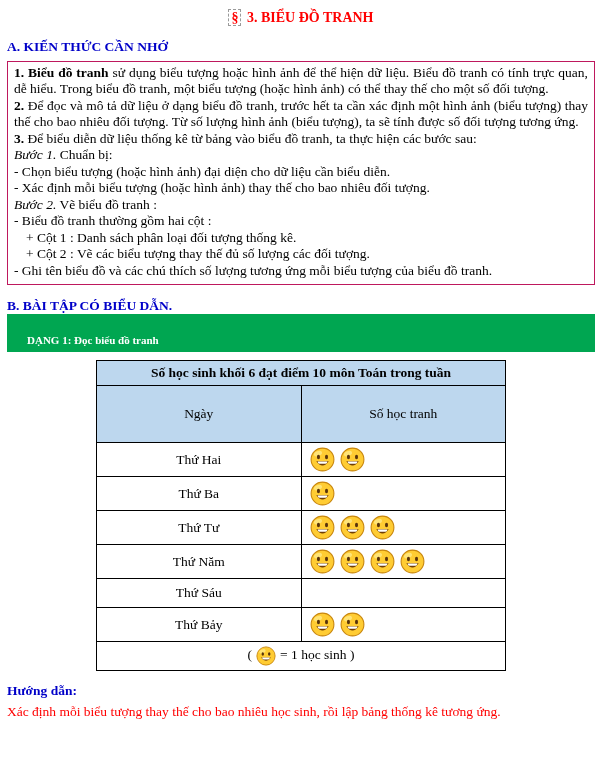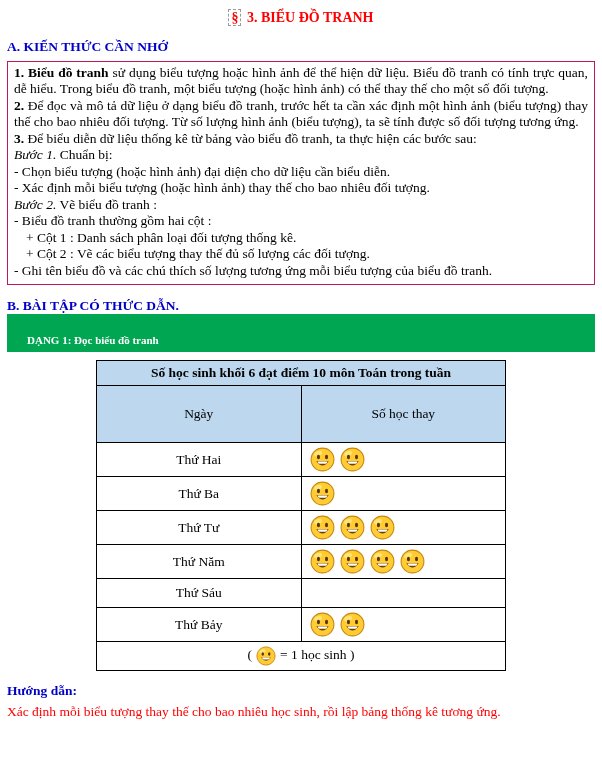--- a/index.html
+++ b/index.html
@@ -119,33 +119,33 @@
       <p class="kb-line"><span style="font-style: italic;">Bước 1.</span><span> Chuẩn bị:</span></p>
       <p class="kb-line"><span>- Chọn biểu tượng (hoặc hình ảnh) đại diện cho dữ liệu cần biểu diễn.</span></p>
       <p class="kb-line"><span>- Xác định mỗi biểu tượng (hoặc hình ảnh) thay thế cho bao nhiêu đối tượng.</span></p>
       <p class="kb-line"><span style="font-style: italic;">Bước 2.</span><span> Vẽ biểu đồ tranh :</span></p>
       <p class="kb-line"><span>- Biểu đồ tranh thường gồm hai cột :</span></p>
       <p class="kb-line indent"><span>+ Cột 1 : Danh sách phân loại đối tượng thống kê.</span></p>
       <p class="kb-line indent"><span>+ Cột 2 : Vẽ các biểu tượng thay thế đủ số lượng các đối tượng.</span></p>
       <p class="kb-line"><span>- Ghi tên biểu đồ và các chú thích số lượng tương ứng mỗi biểu tượng của biểu đồ tranh.</span></p>
     </div>
 
-  <div class="section-heading">B. BÀI TẬP CÓ THỨC DẪN.</div>
+  <div class="section-heading">B. BÀI TẬP CÓ BIỂU DẪN.</div>
 
   <div class="dang-banner">DẠNG 1: Đọc biểu đồ tranh</div>
 
 
   <table class="picto">
     <thead>
       <tr>
         <th colspan="2" class="title-cell">Số học sinh khối 6 đạt điểm 10 môn Toán trong tuần</th>
       </tr>
       <tr>
         <th class="col-head day-col">Ngày</th>
-        <th class="col-head">Số học thay</th>
+        <th class="col-head">Số học tranh</th>
       </tr>
     </thead>
     <tbody id="picto-body">
         <tr>
           <td class="day-cell">Thứ Hai</td>
           <td class="icons-cell"><span class="smiley"><svg width="25" height="25" viewBox="0 0 36 36" aria-hidden="true">
                 <circle cx="18" cy="18" r="16.4" fill="#FFCC33" stroke="#C8860D" stroke-width="1.6"></circle>
                 <ellipse cx="11.5" cy="9.5" rx="6" ry="3.6" fill="#FFE782" opacity="0.85" transform="rotate(-22 11.5 9.5)"></ellipse>
                 <ellipse cx="12.2" cy="14.4" rx="2.2" ry="3.3" fill="#59330A"></ellipse>
                 <ellipse cx="23.8" cy="14.4" rx="2.2" ry="3.3" fill="#59330A"></ellipse>

